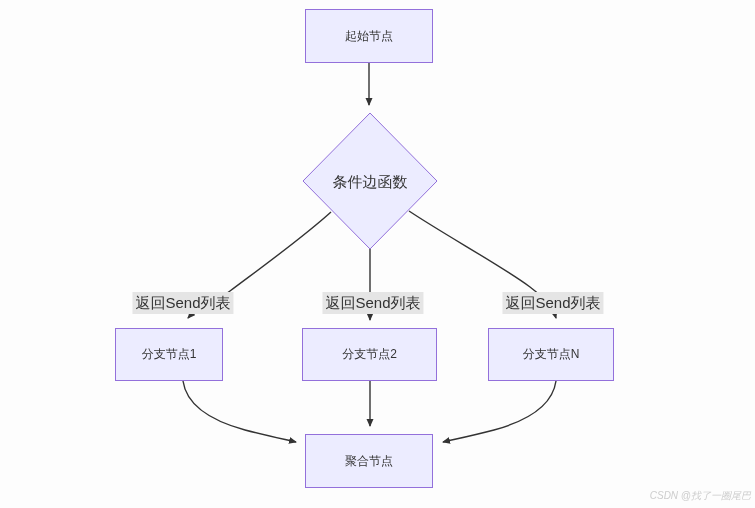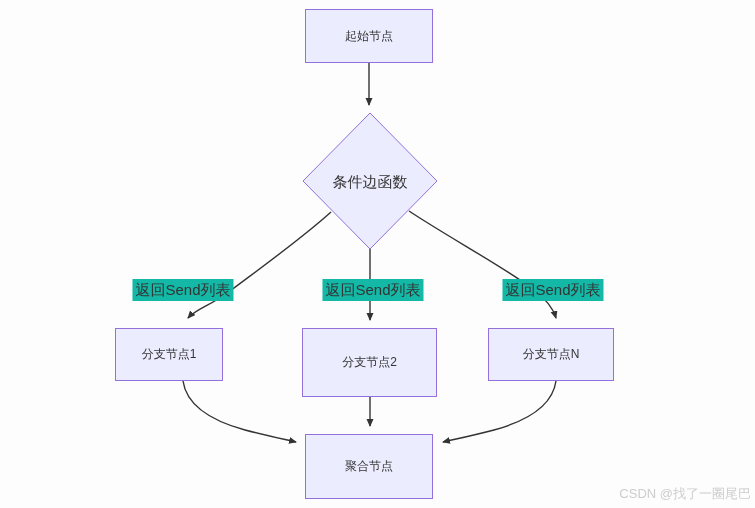--- a/index.html
+++ b/index.html
@@ -32,34 +32,36 @@
     position: absolute;
     color: #333333;
     font-size: 15px;
     text-align: left;
     white-space: nowrap;
     transform: translate(-50%, -50%);
   }
   .edge-label {
     position: absolute;
     transform: translateX(-50%);
-    background: #14b8a6;
+    background: #e5e5e5;
     color: #333333;
     font-size: 15px;
     line-height: 22px;
     padding: 0 3px;
     white-space: nowrap;
+    margin-top: 13px;
   }
   .watermark {
     position: absolute;
     right: 4px;
     bottom: 5px;
     color: #cdcdcd;
-    font-size: 13px;
+    font-size: 10px;
     white-space: nowrap;
+    font-style: italic;
   }
 </style>
 </head>
 <body>
 
 <div class="canvas">
 
   <svg class="edges-svg" viewBox="0 0 755 508" xmlns="http://www.w3.org/2000/svg">
     <defs>
       <marker id="arrow" markerWidth="9" markerHeight="8" refX="7" refY="3.5" orient="auto" markerUnits="userSpaceOnUse">
@@ -87,21 +89,21 @@
   <div class="edge-label" style="left:183px; top:279px;">返回Send列表</div>
   <div class="edge-label" style="left:373px; top:279px;">返回Send列表</div>
   <div class="edge-label" style="left:553px; top:279px;">返回Send列表</div>
 
   <div class="flow-node" style="left:305px; top:9px; width:128px; height:54px;">起始节点</div>
 
   <div class="diamond-label" style="left:370px; top:182px;">条件边函数</div>
 
   <div class="flow-node" style="left:115px; top:328px; width:108px; height:53px;text-align:right;">分支节点1</div>
 
-  <div class="flow-node" style="left:302px; top:328px; width:135px; height:69px;">分支节点2</div>
+  <div class="flow-node" style="left:302px; top:328px; width:135px; height:53px;">分支节点2</div>
 
   <div class="flow-node" style="left:488px; top:328px; width:126px; height:53px;">分支节点N</div>
 
-  <div class="flow-node" style="left:305px; top:434px; width:128px; height:65px;">聚合节点</div>
+  <div class="flow-node" style="left:305px; top:434px; width:128px; height:54px;">聚合节点</div>
 
   <div class="watermark">CSDN @找了一圈尾巴</div>
 
 </div>
 
 </body></html>

